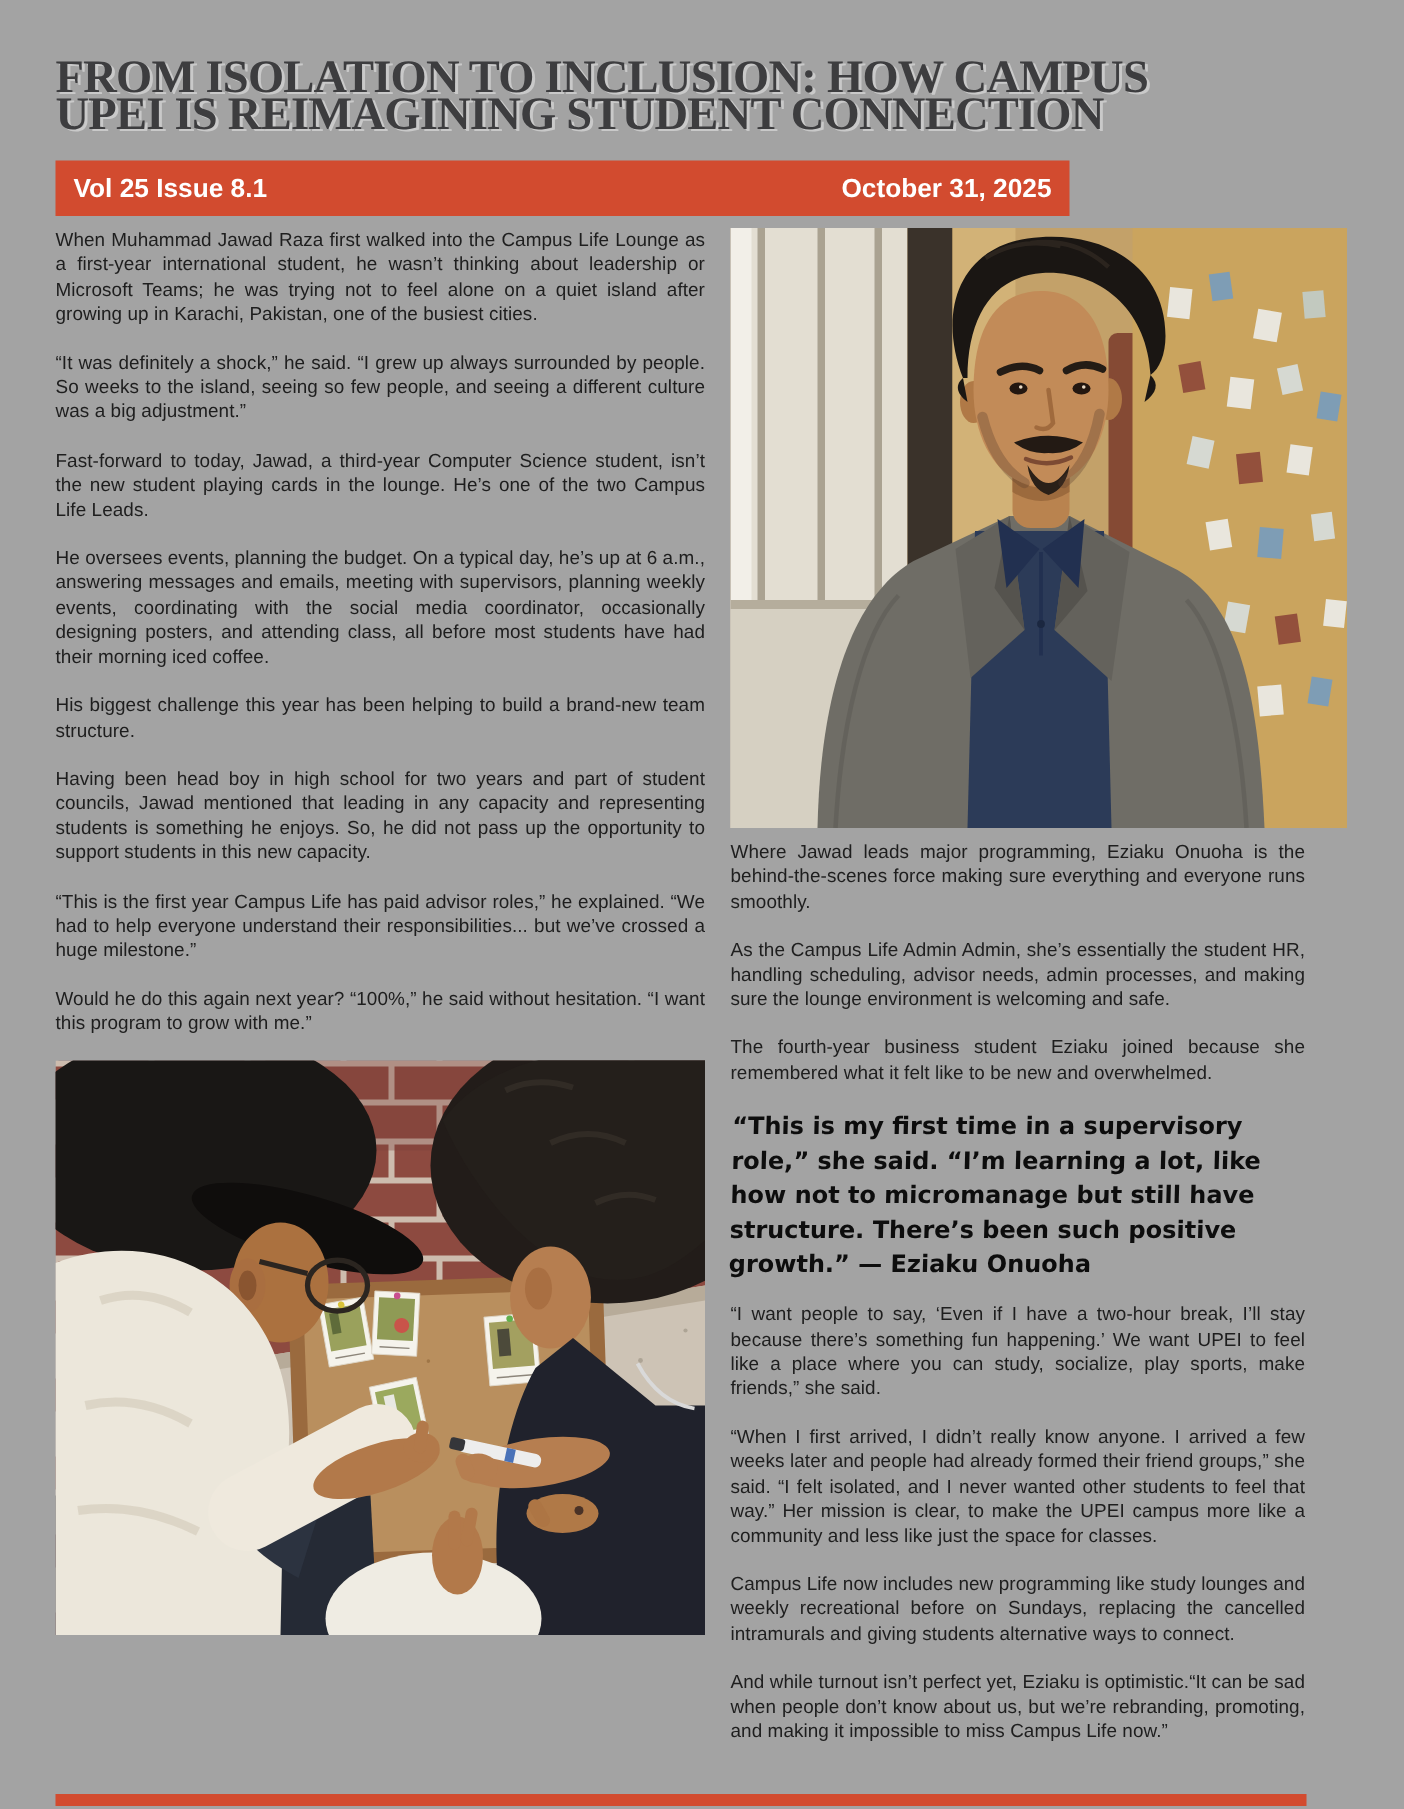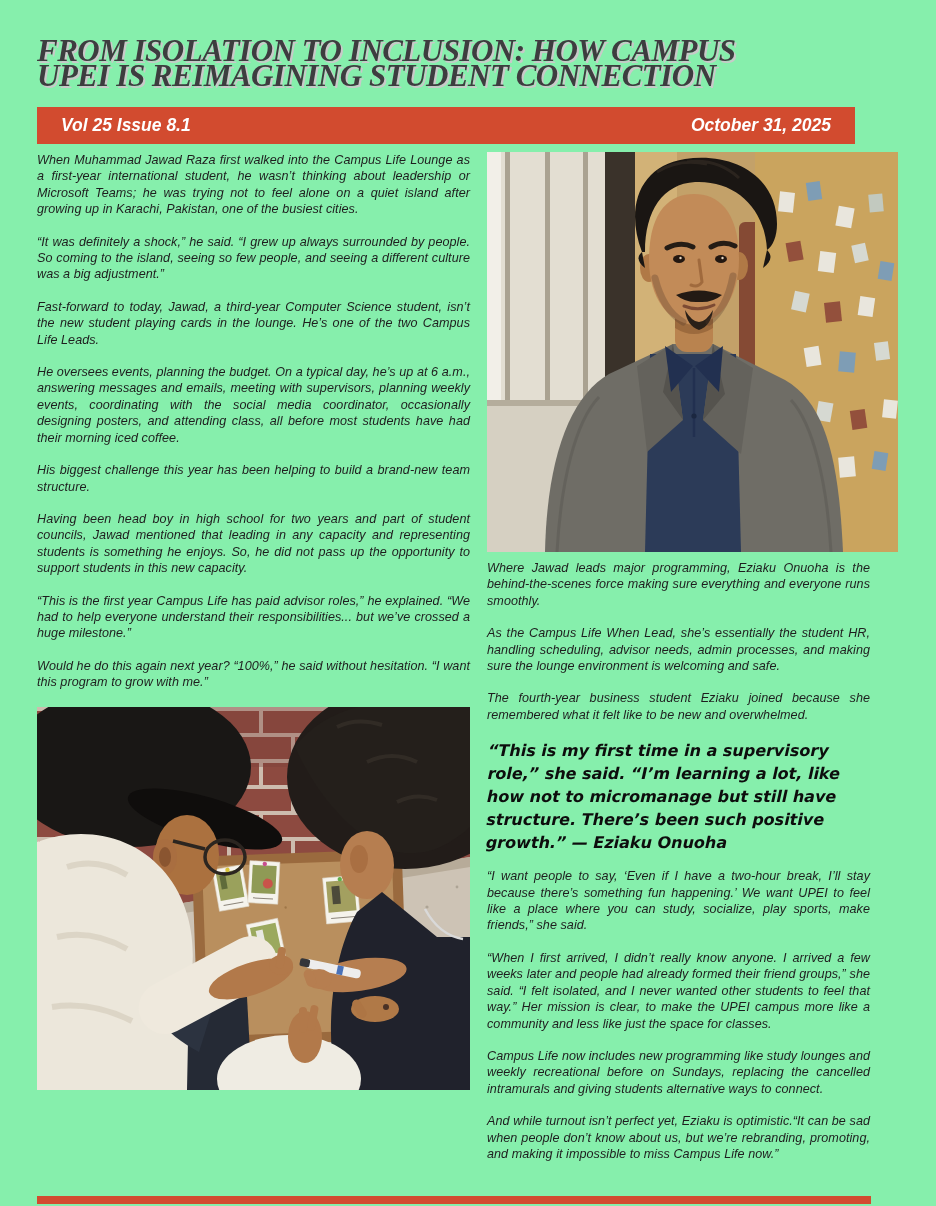--- a/index.html
+++ b/index.html
@@ -1,37 +1,37 @@
 <!DOCTYPE html>
 <html><head>
 <meta charset="utf-8">
 <style>
   html,body{margin:0;padding:0;background:#ffffff;}
   .page{
-    position:relative;width:936px;height:1206px;background:#86efac;
-    font-family:"Liberation Sans",sans-serif;overflow:hidden;font-style:italic;
+    position:relative;width:936px;height:1206px;background:#a3a3a3;
+    font-family:"Liberation Sans",sans-serif;overflow:hidden;
   }
   
   .headline{
     position:absolute;left:37px;top:38px;width:838px;margin:0;
     font-family:"Liberation Serif",serif;font-weight:700;color:#3d3d3f;
     text-shadow:2px 1.5px 0 #c9c9c9;
   }
   .hl-line{
     width:838px;font-size:31px;line-height:25px;height:25px;
     letter-spacing:-0.5px;white-space:nowrap;
     display:flex;justify-content:space-between;
   }
   .hl-line span{flex:0 0 auto;}
   
   .banner{
-    position:absolute;left:37px;top:107px;width:818px;height:37px;
+    position:absolute;left:37px;top:107px;width:676px;height:37px;
     background:#d24b2f;color:#ffffff;font-weight:700;font-size:17.5px;
     display:flex;align-items:center;justify-content:space-between;
-    padding:0 24px;box-sizing:border-box;text-align:right;
+    padding:0 12px;box-sizing:border-box;text-align:right;
   }
   
   .columns{position:absolute;left:37px;top:152px;width:861px;display:flex;gap:17px;justify-content:center;}
   .col-left{width:433px;}
   .col-right{width:411px;}
   .columns p{
     margin:0 0 16px 0;font-size:12.6px;line-height:16.4px;color:#1e1e1e;
     text-align:justify;letter-spacing:0.05px;
   }
   .col-right p{padding-right:28px;}
@@ -66,21 +66,21 @@
 
   <div class="banner">
     <span>Vol 25 Issue 8.1</span>
     <span>October 31, 2025</span>
   </div>
 
   <div class="columns">
 
     <div class="col-left">
       <p>When Muhammad Jawad Raza first walked into the Campus Life Lounge as a first-year international student, he wasn’t thinking about leadership or Microsoft Teams; he was trying not to feel alone on a quiet island after growing up in Karachi, Pakistan, one of the busiest cities.</p>
-      <p>“It was definitely a shock,” he said. “I grew up always surrounded by people. So coming to the island, seeing so few people, and seeing a different culture was a big adjustment.”</p>
+      <p>“It was definitely a shock,” he said. “I grew up always surrounded by people. So weeks to the island, seeing so few people, and seeing a different culture was a big adjustment.”</p>
       <p>Fast-forward to today, Jawad, a third-year Computer Science student, isn’t the new student playing cards in the lounge. He’s one of the two Campus Life Leads.</p>
       <p>He oversees events, planning the budget. On a typical day, he’s up at 6 a.m., answering messages and emails, meeting with supervisors, planning weekly events, coordinating with the social media coordinator, occasionally designing posters, and attending class, all before most students have had their morning iced coffee.</p>
       <p>His biggest challenge this year has been helping to build a brand-new team structure.</p>
       <p>Having been head boy in high school for two years and part of student councils, Jawad mentioned that leading in any capacity and representing students is something he enjoys. So, he did not pass up the opportunity to support students in this new capacity.</p>
       <p>“This is the first year Campus Life has paid advisor roles,” he explained. “We had to help everyone understand their responsibilities... but we’ve crossed a huge milestone.”</p>
       <p>Would he do this again next year? “100%,” he said without hesitation. “I want this program to grow with me.”</p>
 
       <figure>
         <svg class="photo-left" width="433" height="383" viewBox="0 0 433 383">
           <defs>
@@ -272,21 +272,21 @@
           <path d="M212,108 L215,130 Q211,136 204,133" stroke="#a06a3d" stroke-width="3" fill="none" stroke-linecap="round"></path>
 
           <path d="M189,143 Q212,134 235,143 Q225,151 212,150 Q199,151 189,143 Z" fill="#231a14"></path>
           <path d="M197,154 Q212,160 227,153" stroke="#7c4a33" stroke-width="3" fill="none" stroke-linecap="round"></path>
           <path d="M198,158 Q212,182 226,158 Q224,174 212,178 Q200,174 198,158 Z" fill="#2a2018"></path>
           <path d="M168,126 Q176,158 196,170 M246,124 Q240,156 222,170" stroke="#54392a" stroke-width="7" fill="none" opacity="0.3" stroke-linecap="round"></path>
         </svg>
       </figure>
 
       <p>Where Jawad leads major programming, Eziaku Onuoha is the behind-the-scenes force making sure everything and everyone runs smoothly.</p>
-      <p>As the Campus Life When Lead, she’s essentially the student HR, handling scheduling, advisor needs, admin processes, and making sure the lounge environment is welcoming and safe.</p>
+      <p>As the Campus Life Admin Admin, she’s essentially the student HR, handling scheduling, advisor needs, admin processes, and making sure the lounge environment is welcoming and safe.</p>
       <p>The fourth-year business student Eziaku joined because she remembered what it felt like to be new and overwhelmed.</p>
 
       <div class="pull-quote">“This is my first time in a supervisory role,” she said. “I’m learning a lot, like how not to micromanage but still have structure. There’s been such positive growth.” — Eziaku Onuoha</div>
 
       <p>“I want people to say, ‘Even if I have a two-hour break, I’ll stay because there’s something fun happening.’ We want UPEI to feel like a place where you can study, socialize, play sports, make friends,” she said.</p>
       <p>“When I first arrived, I didn’t really know anyone. I arrived a few weeks later and people had already formed their friend groups,” she said. “I felt isolated, and I never wanted other students to feel that way.” Her mission is clear, to make the UPEI campus more like a community and less like just the space for classes.</p>
       <p>Campus Life now includes new programming like study lounges and weekly recreational before on Sundays, replacing the cancelled intramurals and giving students alternative ways to connect.</p>
       <p>And while turnout isn’t perfect yet, Eziaku is optimistic.“It can be sad when people don’t know about us, but we’re rebranding, promoting, and making it impossible to miss Campus Life now.”</p>
     </div>
   </div>

